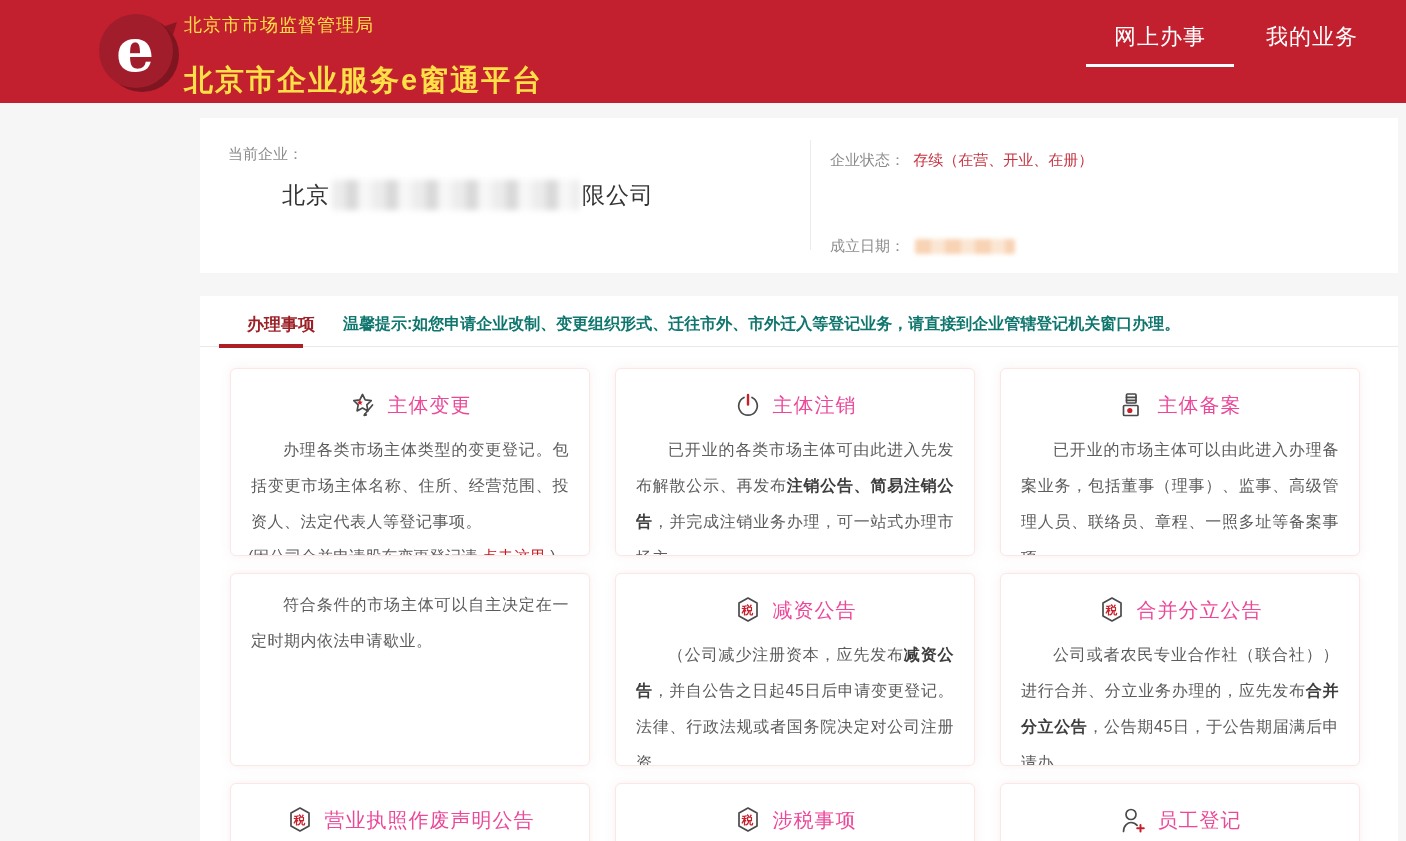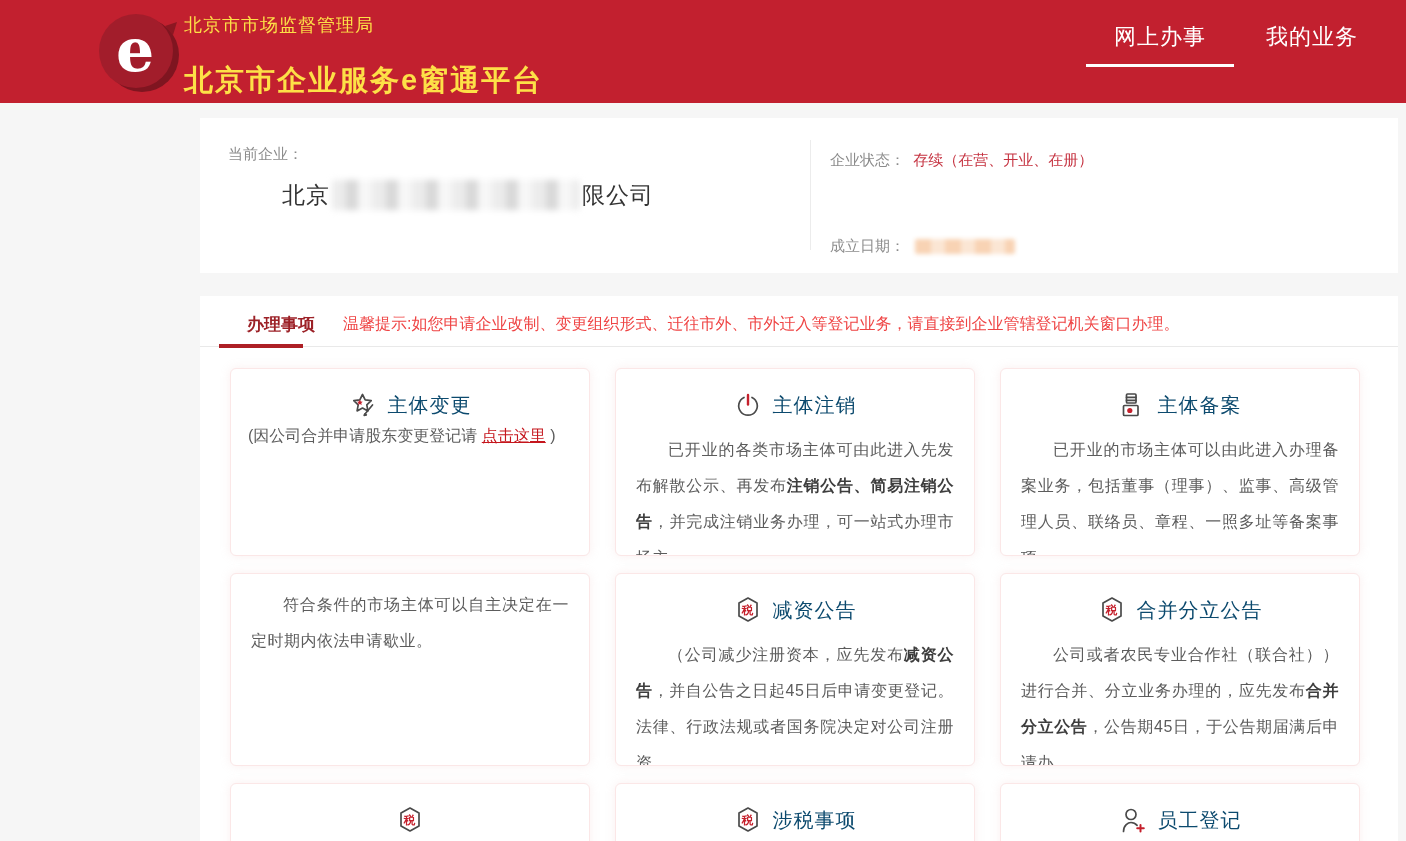--- a/index.html
+++ b/index.html
@@ -29,28 +29,28 @@
   .ent-row-date   { position:absolute; left:630px; top:71px; font-size:15px;margin-top:48px; }
   .status-value { color:#c53240; margin-left:4px; }
   .redact-date { display:inline-block; width:100px; height:15px; margin:0 0 -3px 6px; border-radius:2px;
                  background:repeating-linear-gradient(90deg,#f8d3b4 0 16px,#fbe6d4 16px 30px); filter:blur(2px); }
 
   
   .panel-work { left:200px; top:296px; width:1198px; height:560px; }
   .tabbar { position:relative; height:51px; border-bottom:1px solid #e9e9e9; }
   .tab { position:absolute; left:19px; top:17px; font-size:17px; font-weight:bold; color:#9c2127; cursor:pointer;margin-left:28px; }
   .tab-underline { position:absolute; left:19px; bottom:-2px; width:84px; height:4px; background:#ad1f25; }
-  .notice { position:absolute; left:143px; top:18px; font-size:16px; color:#ef4444; white-space:nowrap; }
+  .notice { position:absolute; left:143px; top:18px; font-size:16px; color:#0f766e; white-space:nowrap;font-weight:bold; }
 
   .cards { position:absolute; left:30px; top:72px; display:grid;
            grid-template-columns:360px 360px 360px; grid-template-rows:188px 193px 200px; gap:17px 25px; }
   .card { background:#fff; border:1px solid #fbe7e7; border-radius:6px; box-shadow:0 0 10px rgba(235,190,190,.25);
           overflow:hidden; cursor:pointer; }
   .card-title { display:flex; align-items:center; justify-content:center; gap:11px; margin-top:22px;
-                font-size:20px; color:#0c4a6e; letter-spacing:1px; }
+                font-size:20px; color:#ec4899; letter-spacing:1px; }
   .card-title svg { flex:0 0 auto; }
   .card-body { margin:13px 20px 0; font-size:16px; color:#5c5c5c; line-height:36px; text-indent:2em; text-align:justify; letter-spacing:.5px; }
   .card-body b { color:#3d3d3d; }
   .card-note { margin:2px 14px 0 17px; font-size:16px; color:#5c5c5c; line-height:30px; white-space:nowrap; }
   .link { color:#c5161d; text-decoration:underline; }
 
   .icon-stroke { stroke:#4a4a4a; stroke-width:1.7; fill:none; stroke-linejoin:round; stroke-linecap:round; }
 </style>
 </head>
 <body>
@@ -100,20 +100,21 @@
     <div class="card">
       <div class="card-title">
         <svg width="28" height="28" viewBox="0 0 28 28">
           <path class="icon-stroke" d="M13.5 3.5l2.7 5.4 6 .8-4.4 4.2 1.1 6-5.4-2.9-5.4 2.9 1.1-6-4.4-4.2 6-.8z"></path>
           <path d="M10.9 8.6l.9 1.8 2 .3-1.5 1.4.4 2-1.8-1-1.8 1 .4-2-1.5-1.4 2-.3z" fill="#c5202c"></path>
           <path class="icon-stroke" stroke-width="2" d="M16 23l7.5-9"></path>
           <path class="icon-stroke" d="M15.2 24.3l.8-1.3 1.3 1z"></path>
         </svg>
         <span>主体变更</span>
       </div>
+      <p class="card-body"><span>办理各类市场主体类型的变更登记。包括变更市场主体名称、住所、经营范围、投资人、法定代表人等登记事项。</span></p>
       <p class="card-note"><span>(因公司合并申请股东变更登记请 </span><a class="link">点击这里</a><span> )</span></p>
     </div>
 
     <div class="card">
       <div class="card-title">
         <svg width="28" height="28" viewBox="0 0 28 28">
           <path class="icon-stroke" d="M10 6.5a9.3 9.3 0 1 0 8 0"></path>
           <path d="M14 4v9.5" stroke="#c5202c" stroke-width="2.4" stroke-linecap="round" fill="none"></path>
         </svg>
         <span>主体注销</span>
@@ -159,20 +160,21 @@
       </div>
       <p class="card-body"><span>公司或者农民专业合作社（联合社））进行合并、分立业务办理的，应先发布</span><b>合并分立公告</b><span>，公告期45日，于公告期届满后申请办...</span></p>
     </div>
 
     <div class="card">
       <div class="card-title">
         <svg width="28" height="28" viewBox="0 0 28 28">
           <path class="icon-stroke" d="M14 2l9 5v13l-9 5-9-5V7z"></path>
           <text x="14" y="18.2" text-anchor="middle" font-size="11.5" font-weight="bold" fill="#c5202c" font-family="DejaVu Sans">税</text>
         </svg>
+        <span>营业执照作废声明公告</span>
       </div>
     </div>
 
     <div class="card">
       <div class="card-title">
         <svg width="28" height="28" viewBox="0 0 28 28">
           <path class="icon-stroke" d="M14 2l9 5v13l-9 5-9-5V7z"></path>
           <text x="14" y="18.2" text-anchor="middle" font-size="11.5" font-weight="bold" fill="#c5202c" font-family="DejaVu Sans">税</text>
         </svg>
         <span>涉税事项</span>

